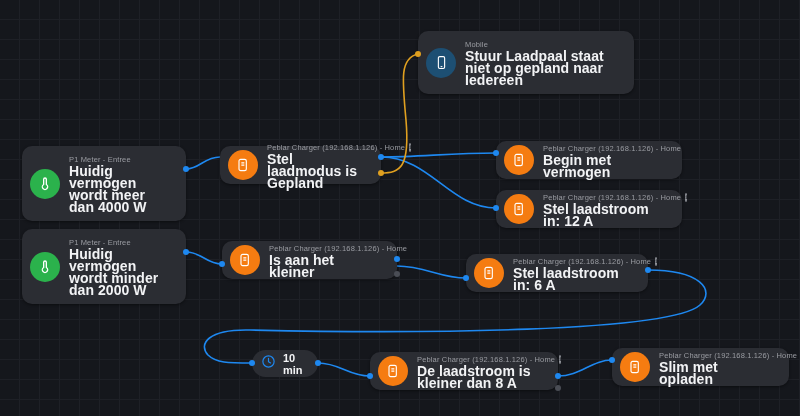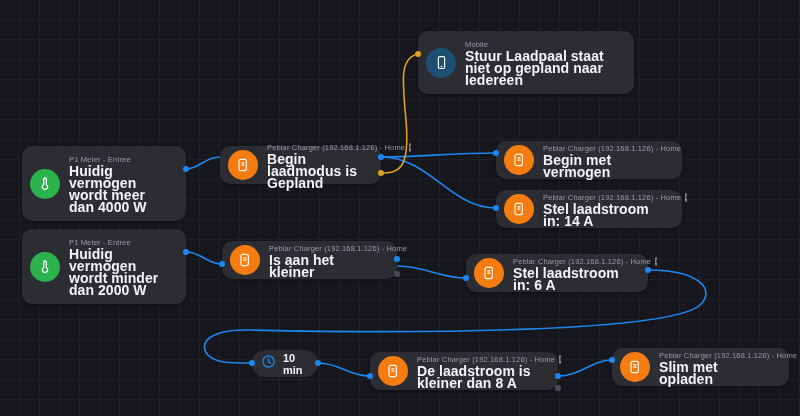--- a/index.html
+++ b/index.html
@@ -131,21 +131,21 @@
       <svg width="16" height="16" viewBox="0 0 24 24" fill="none" stroke="#fff" stroke-width="1.7">
         <rect x="6" y="3.5" width="11" height="17" rx="2.5"></rect>
         <path d="M9.5 8.8h4.5M9.5 12.2h4.5"></path>
       </svg>
     </div>
     <div class="txt">
       <div class="sub">
         <span>Peblar Charger (192.168.1.126) - Home</span>
         <span class="info">i</span>
       </div>
-      <div class="ttl">Begin laadmodus is Gepland</div>
+      <div class="ttl">Stel laadmodus is Gepland</div>
     </div>
   </div>
   <div class="port" style="left:381px;top:157px;"></div>
   <div class="port amber" style="left:381px;top:173px;"></div>
 
   <div class="node" style="left:418px;top:31px;width:216px;">
     <div class="badge blue">
       <svg width="15" height="15" viewBox="0 0 24 24" fill="none" stroke="#fff" stroke-width="1.8">
         <rect x="7" y="2.5" width="10" height="19" rx="2.2"></rect>
         <path d="M10.6 18.6h2.8"></path>
@@ -177,21 +177,21 @@
       <svg width="16" height="16" viewBox="0 0 24 24" fill="none" stroke="#fff" stroke-width="1.7">
         <rect x="6" y="3.5" width="11" height="17" rx="2.5"></rect>
         <path d="M9.5 8.8h4.5M9.5 12.2h4.5"></path>
       </svg>
     </div>
     <div class="txt">
       <div class="sub">
         <span>Peblar Charger (192.168.1.126) - Home</span>
         <span class="info">i</span>
       </div>
-      <div class="ttl">Stel laadstroom in: 14 A</div>
+      <div class="ttl">Stel laadstroom in: 12 A</div>
     </div>
   </div>
   <div class="port" style="left:496px;top:208px;"></div>
 
   <div class="node" style="left:222px;top:241px;width:175px;height:38px;">
     <div class="badge orange">
       <svg width="16" height="16" viewBox="0 0 24 24" fill="none" stroke="#fff" stroke-width="1.7">
         <rect x="6" y="3.5" width="11" height="17" rx="2.5"></rect>
         <path d="M9.5 8.8h4.5M9.5 12.2h4.5"></path>
       </svg>

